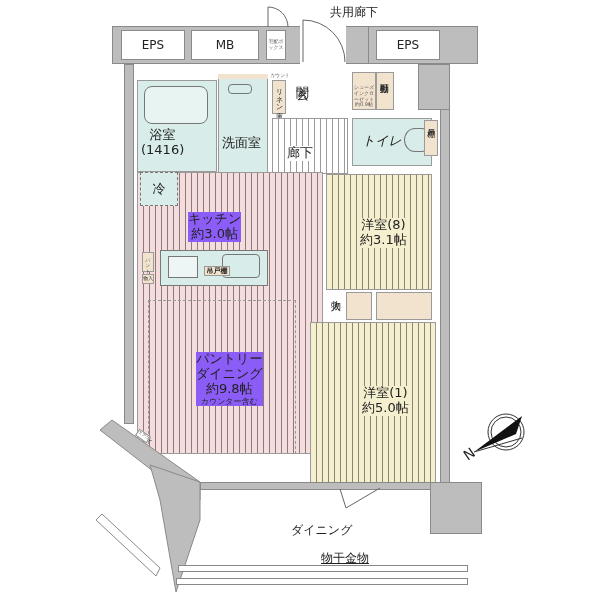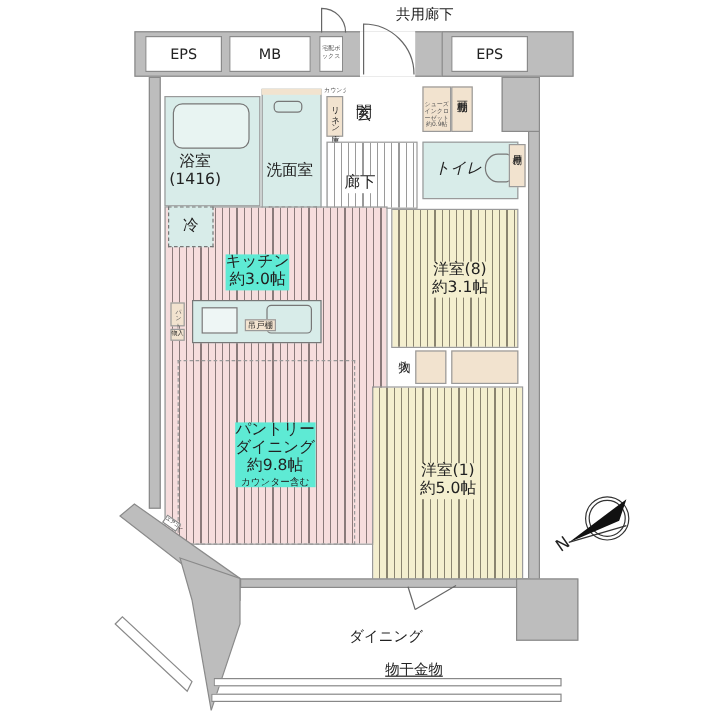--- a/index.html
+++ b/index.html
@@ -9,21 +9,21 @@
   .wall { position:absolute; background:#bdbdbd; border:1px solid #8a8a8a; box-sizing:border-box; }
   .room { position:absolute; box-sizing:border-box; border:1px solid #9a9a9a; }
   .wet { background:#d8ece9; }
   .pink { background: repeating-linear-gradient(90deg, #f6dddd 0px, #f6dddd 5px, #8a7a7a 5px, #8a7a7a 6px); }
   .yellow { background: repeating-linear-gradient(90deg, #f4efcf 0px, #f4efcf 5px, #8a8470 5px, #8a8470 6px); }
   .hall { background: repeating-linear-gradient(90deg, #ffffff 0px, #ffffff 5px, #9a9a9a 5px, #9a9a9a 6px); }
   .storage { background:#f2e3cf; border:1px solid #9a9a9a; box-sizing:border-box; position:absolute; }
   .box { position:absolute; background:#fff; border:1px solid #8a8a8a; box-sizing:border-box; }
   .lbl { position:absolute; text-align:center; white-space:nowrap; line-height:1.15; }
   .lbl span { display:block; }
-  .bg-lbl { background:#5eead4; }
+  .bg-lbl { background:#8b5cf6; }
   .bg-lbl-y { background:#f4efcf; }
   .big { font-size:13px; }
   .mid { font-size:12px; }
   .small { font-size:7px; }
   .tiny { font-size:5px; color:#555; }
   .vtext { writing-mode:vertical-rl; }
   .dash { position:absolute; border:1px dashed #777; box-sizing:border-box; }
   svg { position:absolute; overflow:visible; }
 </style>
 </head>
@@ -114,40 +114,40 @@
   <div class="lbl big" style="left:0;right:0;top:9px;">冷</div>
 </div>
 <div class="lbl big bg-lbl" style="left:188px;top:212px;">
   <span>キッチン</span>
   <span>約3.0帖</span>
 </div>
 
 <div class="abs" style="left:160px;top:250px;width:108px;height:36px;background:#d8ece9;border:1px solid #777;box-sizing:border-box;"></div>
 <div class="abs" style="left:168px;top:256px;width:30px;height:22px;border:1px solid #777;box-sizing:border-box;background:#eef6f5;"></div>
 <div class="abs" style="left:222px;top:254px;width:38px;height:24px;border:1px solid #777;border-radius:4px;box-sizing:border-box;"></div>
-<div class="storage" style="left:204px;top:266px;width:26px;height:10px;">
+<div class="storage" style="left:204px;top:266px;width:26px;height:10px;font-weight:bold;">
   <div class="lbl" style="left:0;right:0;top:0;font-size:7px;">吊戸棚</div>
 </div>
 <div class="storage" style="left:142px;top:252px;width:12px;height:20px;">
   <div class="lbl vtext tiny" style="left:1px;top:1px;">パントリー</div>
 </div>
 <div class="storage" style="left:142px;top:274px;width:12px;height:10px;">
   <div class="lbl" style="left:0;top:1px;font-size:5px;">物入</div>
 </div>
 
 <div class="dash" style="left:148px;top:300px;width:148px;height:154px;border-color:#999;"></div>
 <div class="lbl big bg-lbl" style="left:196px;top:352px;">
   <span>パントリー</span>
   <span>ダイニング</span>
   <span>約9.8帖</span>
   <span style="font-size:8px;">カウンター含む</span>
 </div>
 
 <div class="room yellow" style="left:310px;top:322px;width:126px;height:162px;"></div>
-<div class="lbl big bg-lbl-y" style="left:350px;top:386px;">
+<div class="lbl big bg-lbl-y" style="left:362px;top:386px;">
   <span>洋室(1)</span>
   <span>約5.0帖</span>
 </div>
 
 <div class="wall" style="left:200px;top:482px;width:242px;height:8px;"></div>
 <div class="wall" style="left:430px;top:482px;width:52px;height:52px;"></div>
 <svg width="600" height="600" style="left:0;top:0;">
   <polygon points="100,430 112,420 200,482 200,500 180,492" fill="#bdbdbd" stroke="#8a8a8a"></polygon>
   <polygon points="150,465 200,482 200,520 176,592 160,500" fill="#bdbdbd" stroke="#8a8a8a"></polygon>
   <polygon points="96,520 102,514 160,568 156,576" fill="#fff" stroke="#8a8a8a"></polygon>

